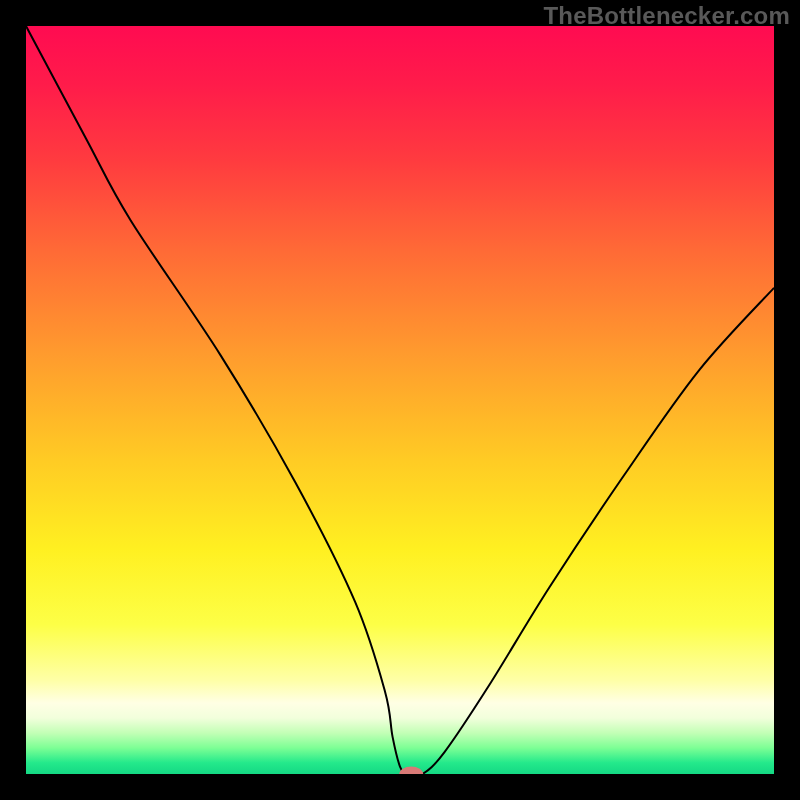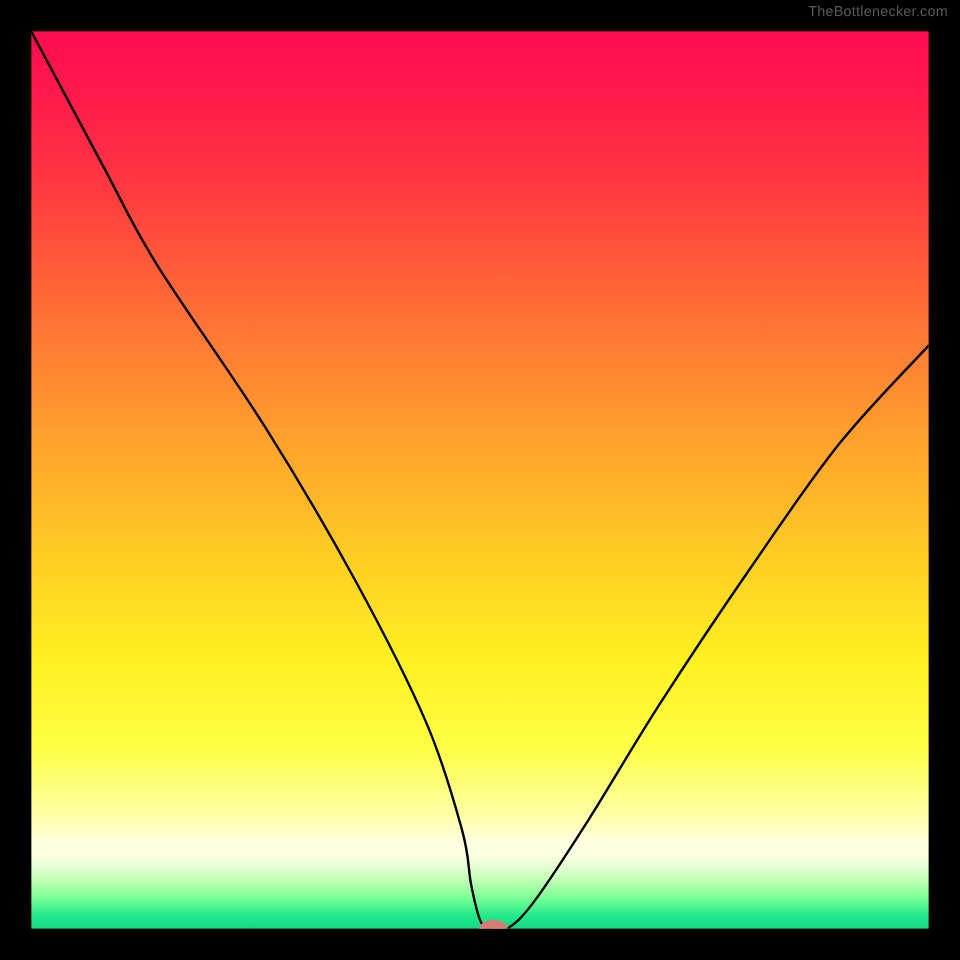--- a/index.html
+++ b/index.html
@@ -22,23 +22,23 @@
     left: 26px;
     top: 26px;
     width: 748px;
     height: 748px;
   }
   .credit {
     position: absolute;
     top: 2px;
     right: 10px;
     color: #595959;
-    font-size: 12px;
+    font-size: 24px;
     letter-spacing: 0.2px;
-    font-weight: 400;
+    font-weight: 700;
     z-index: 10;
   }
 </style>
 </head>
 <body>
 
 <div class="outer">
   <div class="credit">TheBottlenecker.com</div>
 
   <svg class="plot" viewBox="0 0 100 100" preserveAspectRatio="none">

